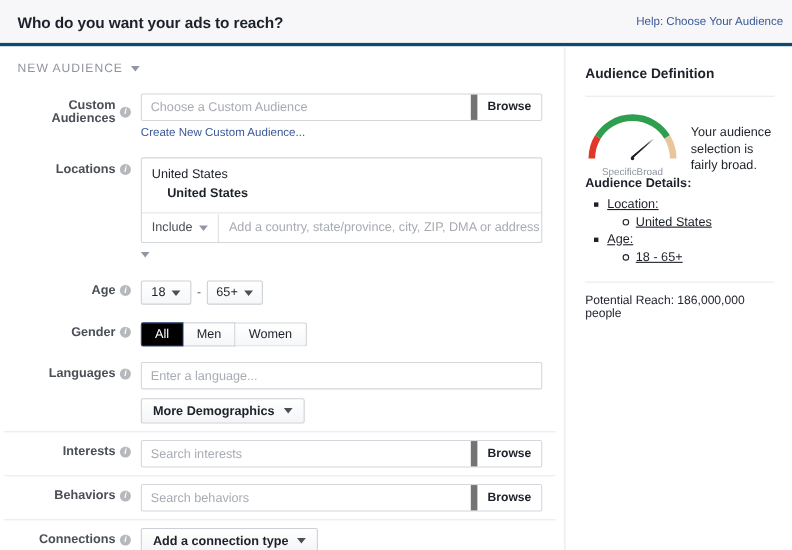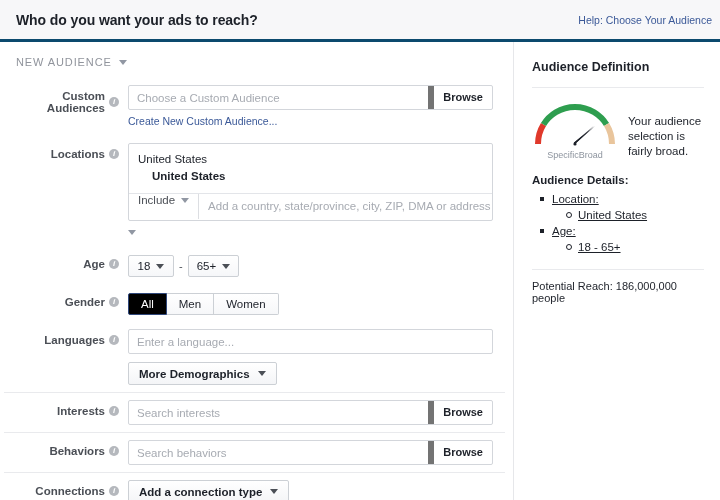--- a/index.html
+++ b/index.html
@@ -156,21 +156,21 @@
   .loc-sub {
     font-size: 11.5px;
     font-weight: bold;
     color: #1d2129;
     padding-left: 14px;
     line-height: 17px;
   }
   .loc-input-row {
     border-top: 1px solid #e3e5e9;
     display: flex;
-    align-items: flex-start;
+    align-items: center;
     height: 27px;
     padding-left: 9px;
   }
   .include-sel {
     display: flex; align-items: center; gap: 6px;
     font-size: 11.5px; color: #4b4f56;
     padding-right: 9px;
     cursor: pointer;
   }
   .loc-ph {
@@ -269,21 +269,20 @@
   .gauge-text {
     font-size: 11.5px;
     color: #1d2129;
     line-height: 15px;
     padding-top: 14px;
   }
   .details-title {
     font-size: 11.5px;
     font-weight: bold;
     color: #1d2129;
-    margin-top: 14px;
     margin-bottom: 5px;
   }
   ul.det { list-style: none; padding-left: 8px; }
   ul.det > li { font-size: 11.5px; color: #1d2129; line-height: 16px; position: relative; padding-left: 12px; text-decoration: underline; }
   ul.det > li::before {
     content: "";
     position: absolute; left: 0; top: 6px;
     width: 4px; height: 4px; background: #1d2129;
   }
   ul.det ul { list-style: none; padding-left: 14px; }

